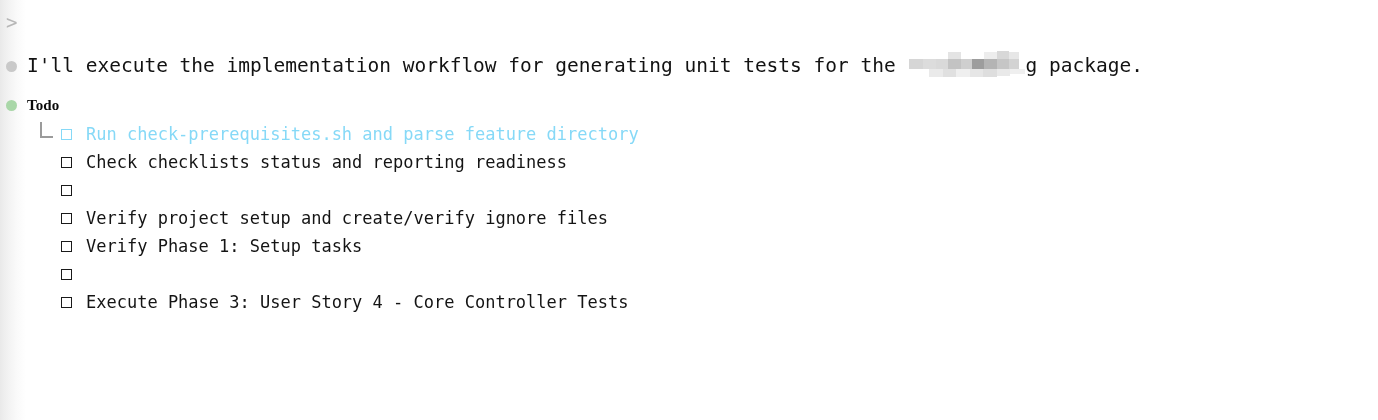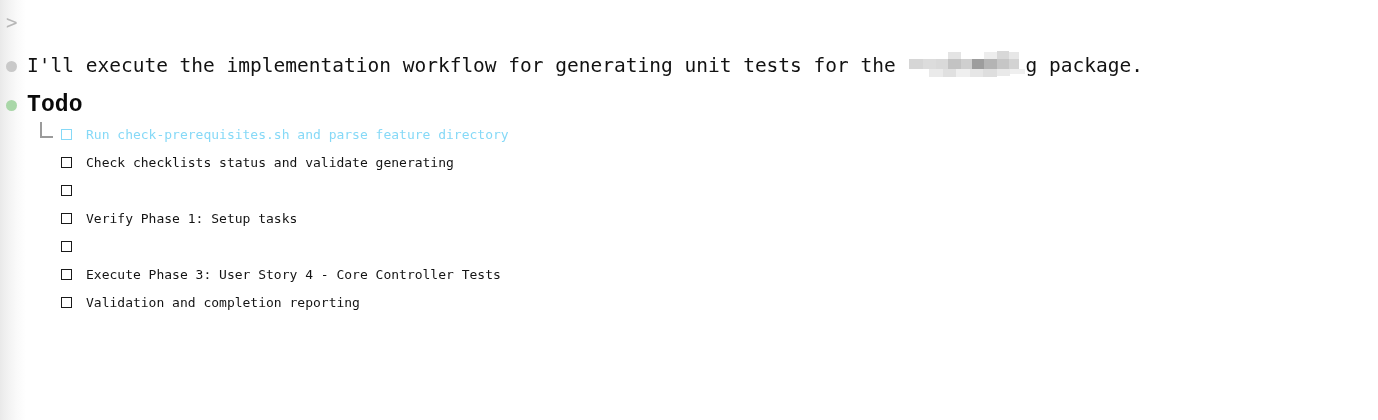--- a/index.html
+++ b/index.html
@@ -119,23 +119,23 @@
     display: block;
   }
 
   
   .todo-row {
     height: 30px;
     align-items: center;
     margin-top: 2px;
   }
   .todo-title {
-    font-family: Liberation Mono, monospace;
+    font-family: Liberation Serif, serif;
     font-weight: bold;
-    font-size: 23px;
+    font-size: 15px;
     color: #0a0a0a;
     line-height: 1;
     letter-spacing: 0.1px;
   }
 
   
   .todo-list {
     margin: 0;
     padding: 0;
     list-style: none;
@@ -163,21 +163,21 @@
     width: 11px;
     height: 11px;
     border: 1.6px solid #1a1a1a;
     box-sizing: border-box;
     margin-left: 34px;
     margin-right: 14px;
     background: transparent;
   }
   .todo-label {
     font-family: "DejaVu Sans Mono", monospace;
-    font-size: 13px;
+    font-size: 17px;
     color: #141414;
     line-height: 1;
     white-space: pre;
   }
 
   
   .todo-item.active .checkbox { border-color: #86d9f7; }
   .todo-item.active .todo-label { color: #86d9f7; }
 </style>
 </head>
@@ -212,36 +212,36 @@
     </div>
 
     <ul class="todo-list" id="todo-list">
         <li class="todo-item active">
           <span class="connector"></span>
           <span class="checkbox"></span>
           <span class="todo-label">Run check-prerequisites.sh and parse feature directory</span>
         </li>
         <li class="todo-item">
           <span class="checkbox"></span>
-          <span class="todo-label">Check checklists status and validate generating</span>
-        </li>
-        <li class="todo-item">
-          <span class="checkbox"></span>
+          <span class="todo-label">Check checklists status and reporting readiness</span>
+        </li>
+        <li class="todo-item">
+          <span class="checkbox"></span>
+        </li>
+        <li class="todo-item">
+          <span class="checkbox"></span>
+          <span class="todo-label">Verify project setup and create/verify ignore files</span>
         </li>
         <li class="todo-item">
           <span class="checkbox"></span>
           <span class="todo-label">Verify Phase 1: Setup tasks</span>
         </li>
         <li class="todo-item">
           <span class="checkbox"></span>
         </li>
         <li class="todo-item">
           <span class="checkbox"></span>
           <span class="todo-label">Execute Phase 3: User Story 4 - Core Controller Tests</span>
-        </li>
-        <li class="todo-item">
-          <span class="checkbox"></span>
-          <span class="todo-label">Validation and completion reporting</span>
         </li>
       </ul>
 
   </div>
 </div>
 
 </body></html>

